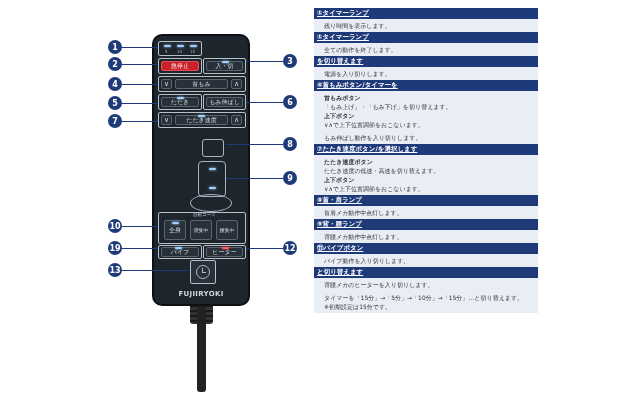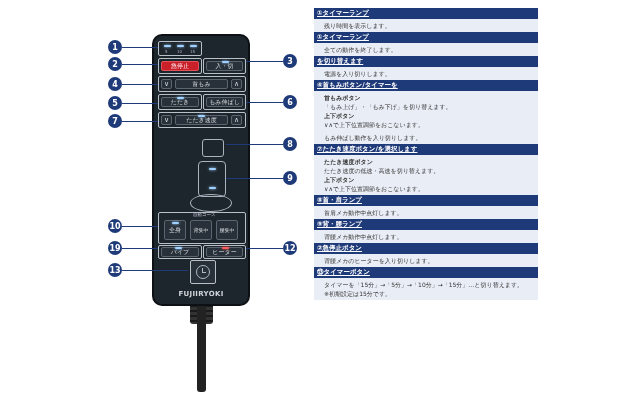--- a/index.html
+++ b/index.html
@@ -177,23 +177,26 @@
   </div>
   <div>
     <div class="sec-head">⑧首・肩ランプ</div>
     <div class="sec-body">首肩メカ動作中点灯します。</div>
   </div>
   <div>
     <div class="sec-head">⑨背・腰ランプ</div>
     <div class="sec-body">背腰メカ動作中点灯します。</div>
   </div>
   <div>
-    <div class="sec-head">②急停止ボタン</div>
+    <div class="sec-head">⑪バイブボタン</div>
+    <div class="sec-body">バイブ動作を入り切りします。</div>
+  </div>
+  <div>
+    <div class="sec-head">と切り替えます</div>
     <div class="sec-body">背腰メカのヒーターを入り切りします。</div>
   </div>
   <div>
-    <div class="sec-head">⑬タイマーボタン</div>
     <div class="sec-body">
       <div>タイマーを「15分」→「5分」→「10分」→「15分」…と切り替えます。</div>
       <div>※初期設定は15分です。</div>
     </div>
   </div>
 </div>
 
 </body></html>

